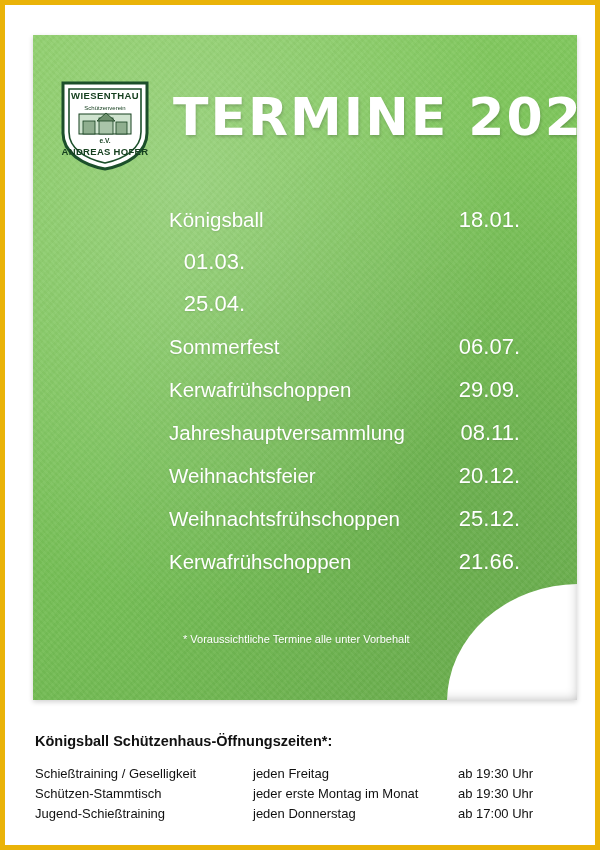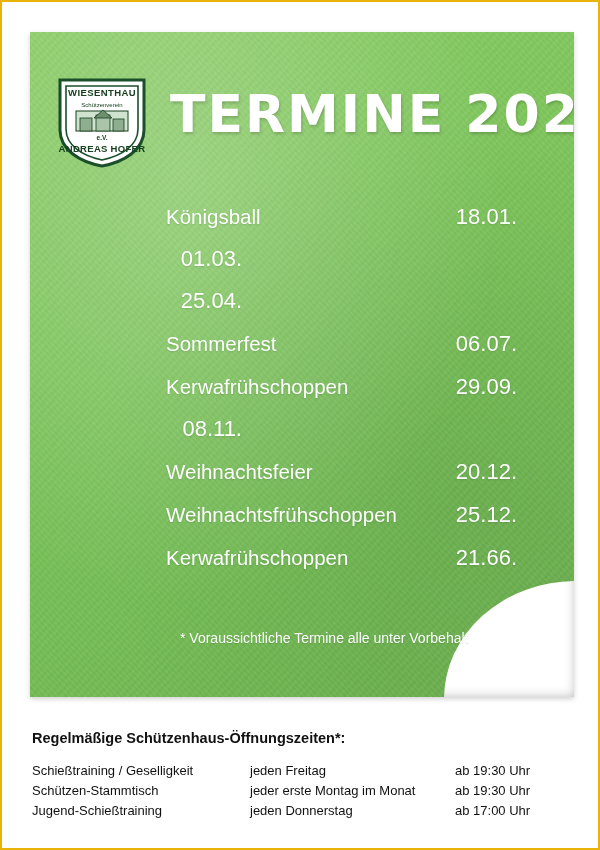--- a/index.html
+++ b/index.html
@@ -13,21 +13,21 @@
     font-family: "Liberation Sans", sans-serif;
     overflow: hidden;
     position: relative;
   }
   .poster {
     position: absolute;
     left: 0;
     top: 0;
     width: 600px;
     height: 850px;
-    border: 2px solid #eab308;
+    border: 5px solid #eab308;
     box-sizing: border-box;
     background: #ffffff;
   }
 
   
   .green-sheet {
     position: absolute;
     left: 28px;
     top: 30px;
     width: 544px;
@@ -136,21 +136,21 @@
     font-weight: 400;
     text-align: right;
     width: 76px;
     text-shadow: 0 1px 2px rgba(0,0,0,0.12);
   }
   .footnote {
     position: absolute;
     left: 150px;
     top: 598px;
     color: #ffffff;
-    font-size: 14px;
+    font-size: 11px;
     z-index: 5;
     text-shadow: 0 1px 1px rgba(0,0,0,0.12);
   }
 
   
   .hours {
     position: absolute;
     left: 30px;
     top: 728px;
     width: 540px;
@@ -220,20 +220,21 @@
         </div>
         <div class="date-row">
           <div class="date-label"><span>Sommerfest</span></div>
           <div class="date-value">06.07.</div>
         </div>
         <div class="date-row">
           <div class="date-label"><span>Kerwafrühschoppen</span></div>
           <div class="date-value">29.09.</div>
         </div>
         <div class="date-row">
+          <div class="date-label"><span>Jahreshauptversammlung</span></div>
           <div class="date-value">08.11.</div>
         </div>
         <div class="date-row">
           <div class="date-label"><span>Weihnachtsfeier</span></div>
           <div class="date-value">20.12.</div>
         </div>
         <div class="date-row">
           <div class="date-label"><span>Weihnachtsfrühschoppen</span></div>
           <div class="date-value">25.12.</div>
         </div>
@@ -243,21 +244,21 @@
         </div>
       </div>
 
     <div class="footnote">* Voraussichtliche Termine alle unter Vorbehalt</div>
 
     <div class="curl-shade"></div>
     <div class="curl"></div>
   </div>
 
   <div class="hours">
-    <div class="hours-title">Regelmäßige Schützenhaus-Öffnungszeiten*:</div>
+    <div class="hours-title">Königsball Schützenhaus-Öffnungszeiten*:</div>
     <table class="hours-table">
       <tbody>
           <tr>
             <td class="col-act">Schießtraining / Geselligkeit</td>
             <td class="col-when">jeden Freitag</td>
             <td class="col-time">ab 19:30 Uhr</td>
           </tr>
           <tr>
             <td class="col-act">Schützen-Stammtisch</td>
             <td class="col-when">jeder erste Montag im Monat</td>

